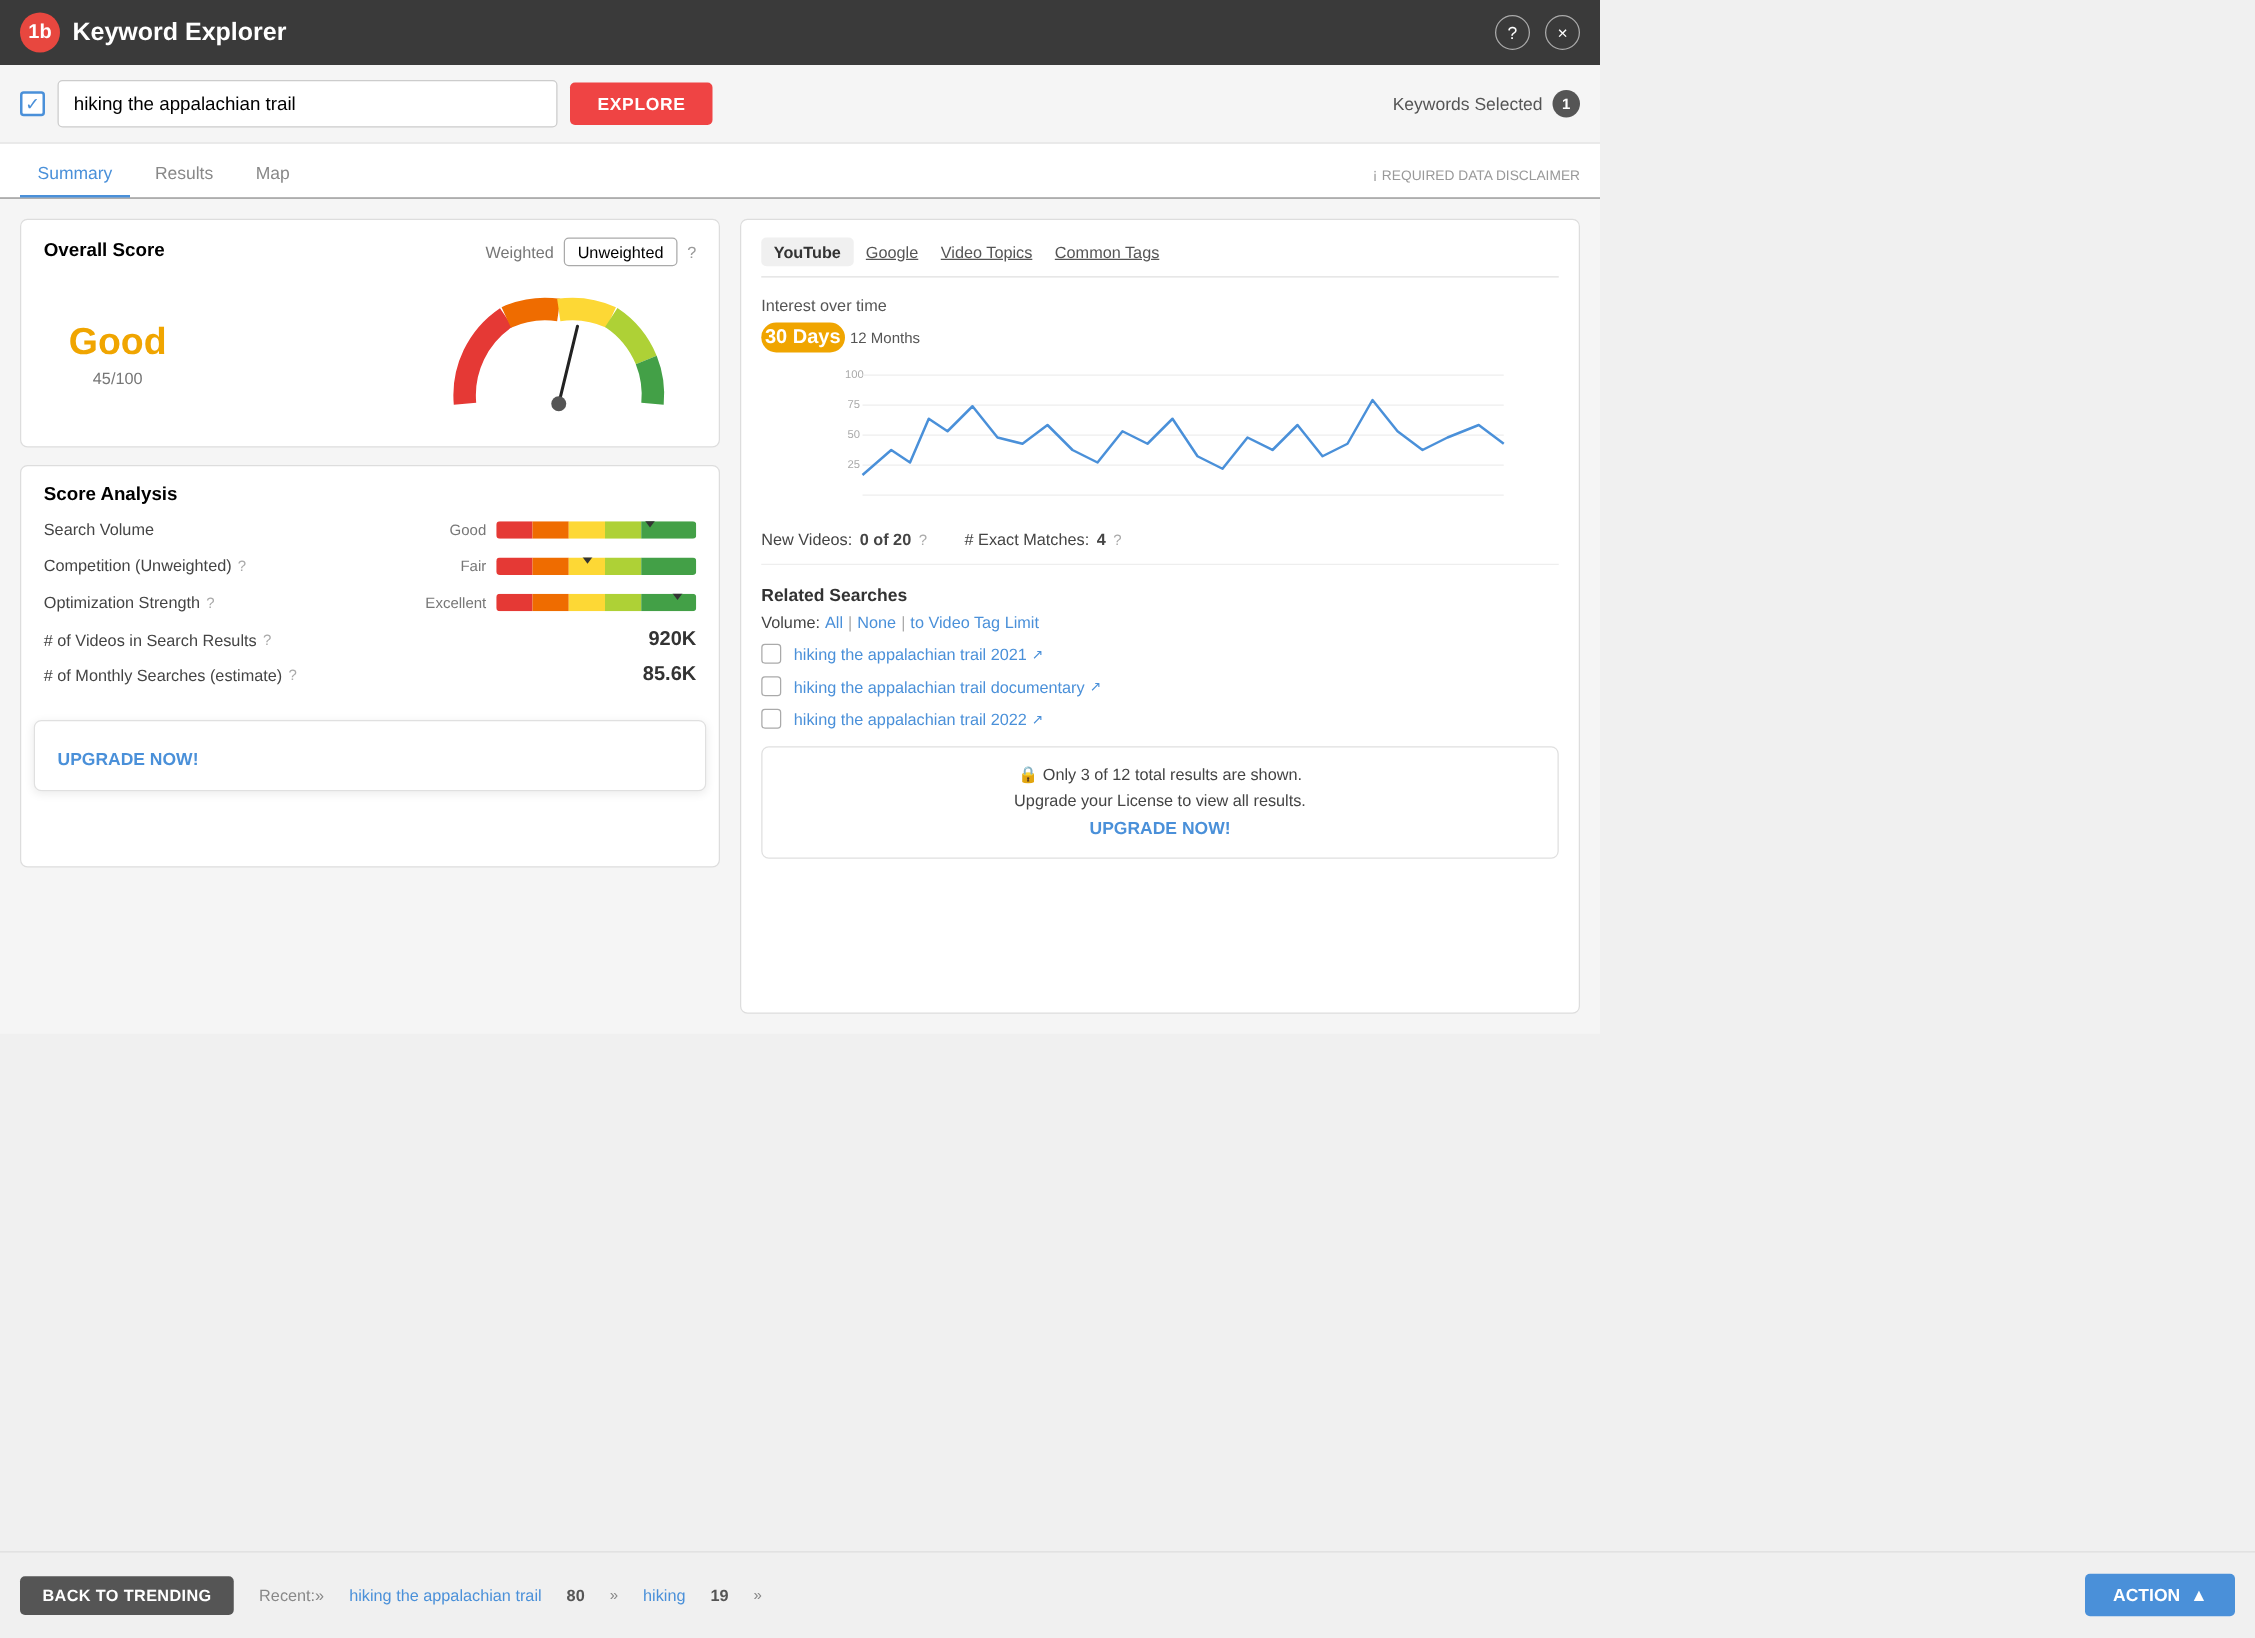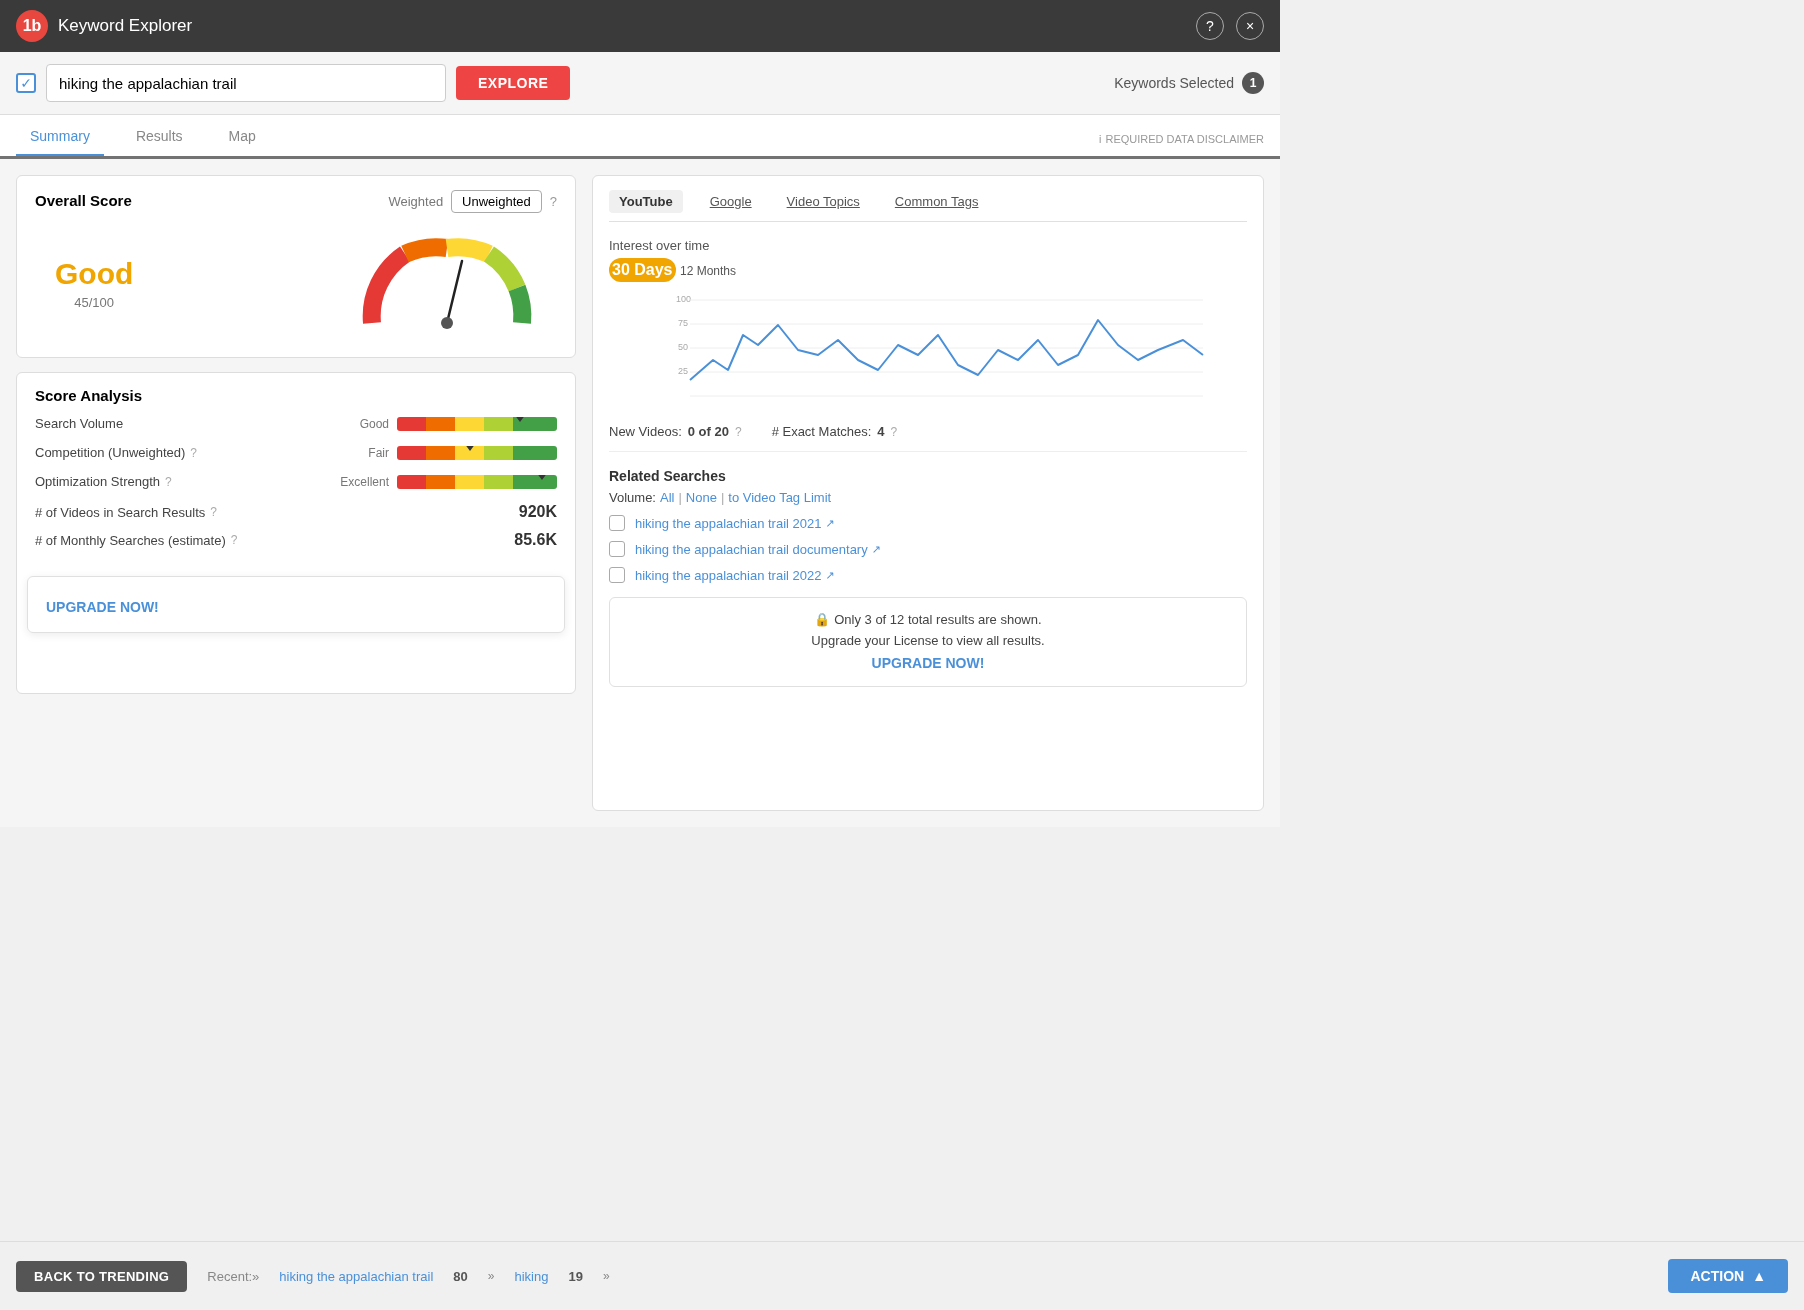--- a/index.html
+++ b/index.html
@@ -15,21 +15,21 @@
       color: white;
     }
     .app-logo {
       width: 32px; height: 32px;
       background: #e8473f;
       border-radius: 50%;
       display: flex; align-items: center; justify-content: center;
       font-weight: bold; font-size: 16px; color: white;
       margin-right: 10px;
     }
-    .title-bar-title { font-size: 17px; font-weight: 400; flex: 1; }
+    .title-bar-title { font-size: 20px; font-weight: 700; flex: 1; }
     .title-bar-actions { display: flex; gap: 12px; }
     .title-bar-btn {
       width: 28px; height: 28px;
       border-radius: 50%;
       border: 1.5px solid #aaa;
       background: transparent;
       color: white;
       display: flex; align-items: center; justify-content: center;
       font-size: 14px; cursor: pointer;
     }
@@ -85,26 +85,25 @@
       color: white;
       border-radius: 50%;
       width: 22px; height: 22px;
       display: flex; align-items: center; justify-content: center;
       font-size: 12px; font-weight: bold;
     }
 
     
     .tabs-bar {
       background: white;
-      border-bottom: 3px solid #737373;
+      border-bottom: 1px solid #737373;
       padding: 0 16px;
       display: flex;
       align-items: flex-end;
       height: 44px;
-      gap: 12px;
     }
     .tab {
       padding: 10px 14px;
       font-size: 14px;
       cursor: pointer;
       color: #888;
       border-bottom: 2px solid transparent;
       margin-right: 6px;
     }
     .tab.active {
@@ -310,21 +309,20 @@
       background: #f0f0f0;
       font-weight: 600;
       color: #333;
     }
     .right-tab-link {
       font-size: 13px;
       color: #555;
       text-decoration: underline;
       cursor: pointer;
       padding: 4px 8px;
-      margin-left: 17px;
     }
 
     
     .chart-area {
       margin-bottom: 14px;
     }
     .chart-header {
       display: flex;
       align-items: flex-start;
       gap: 12px;

